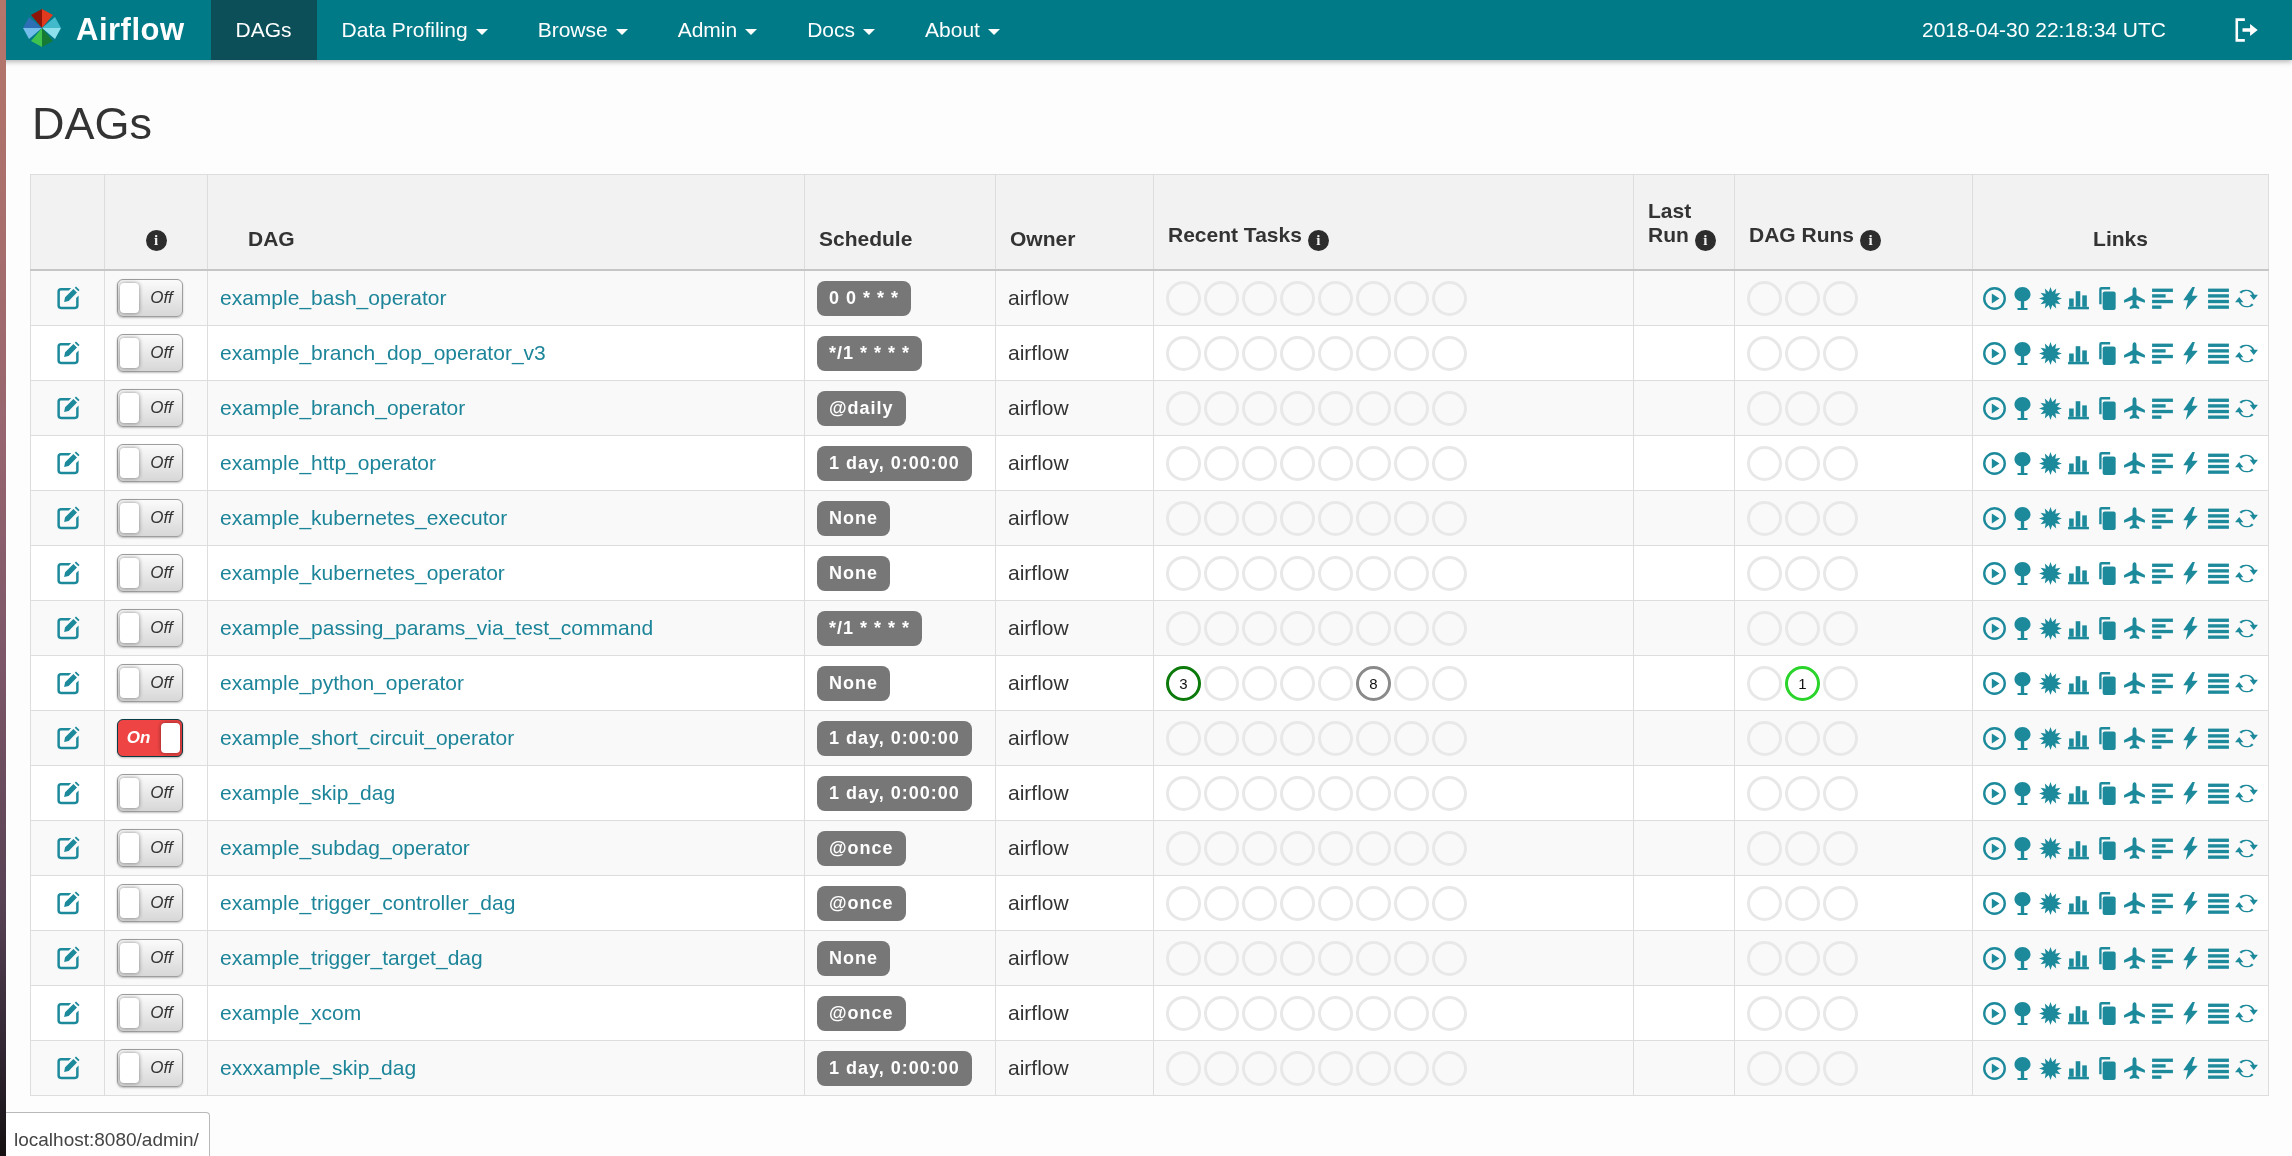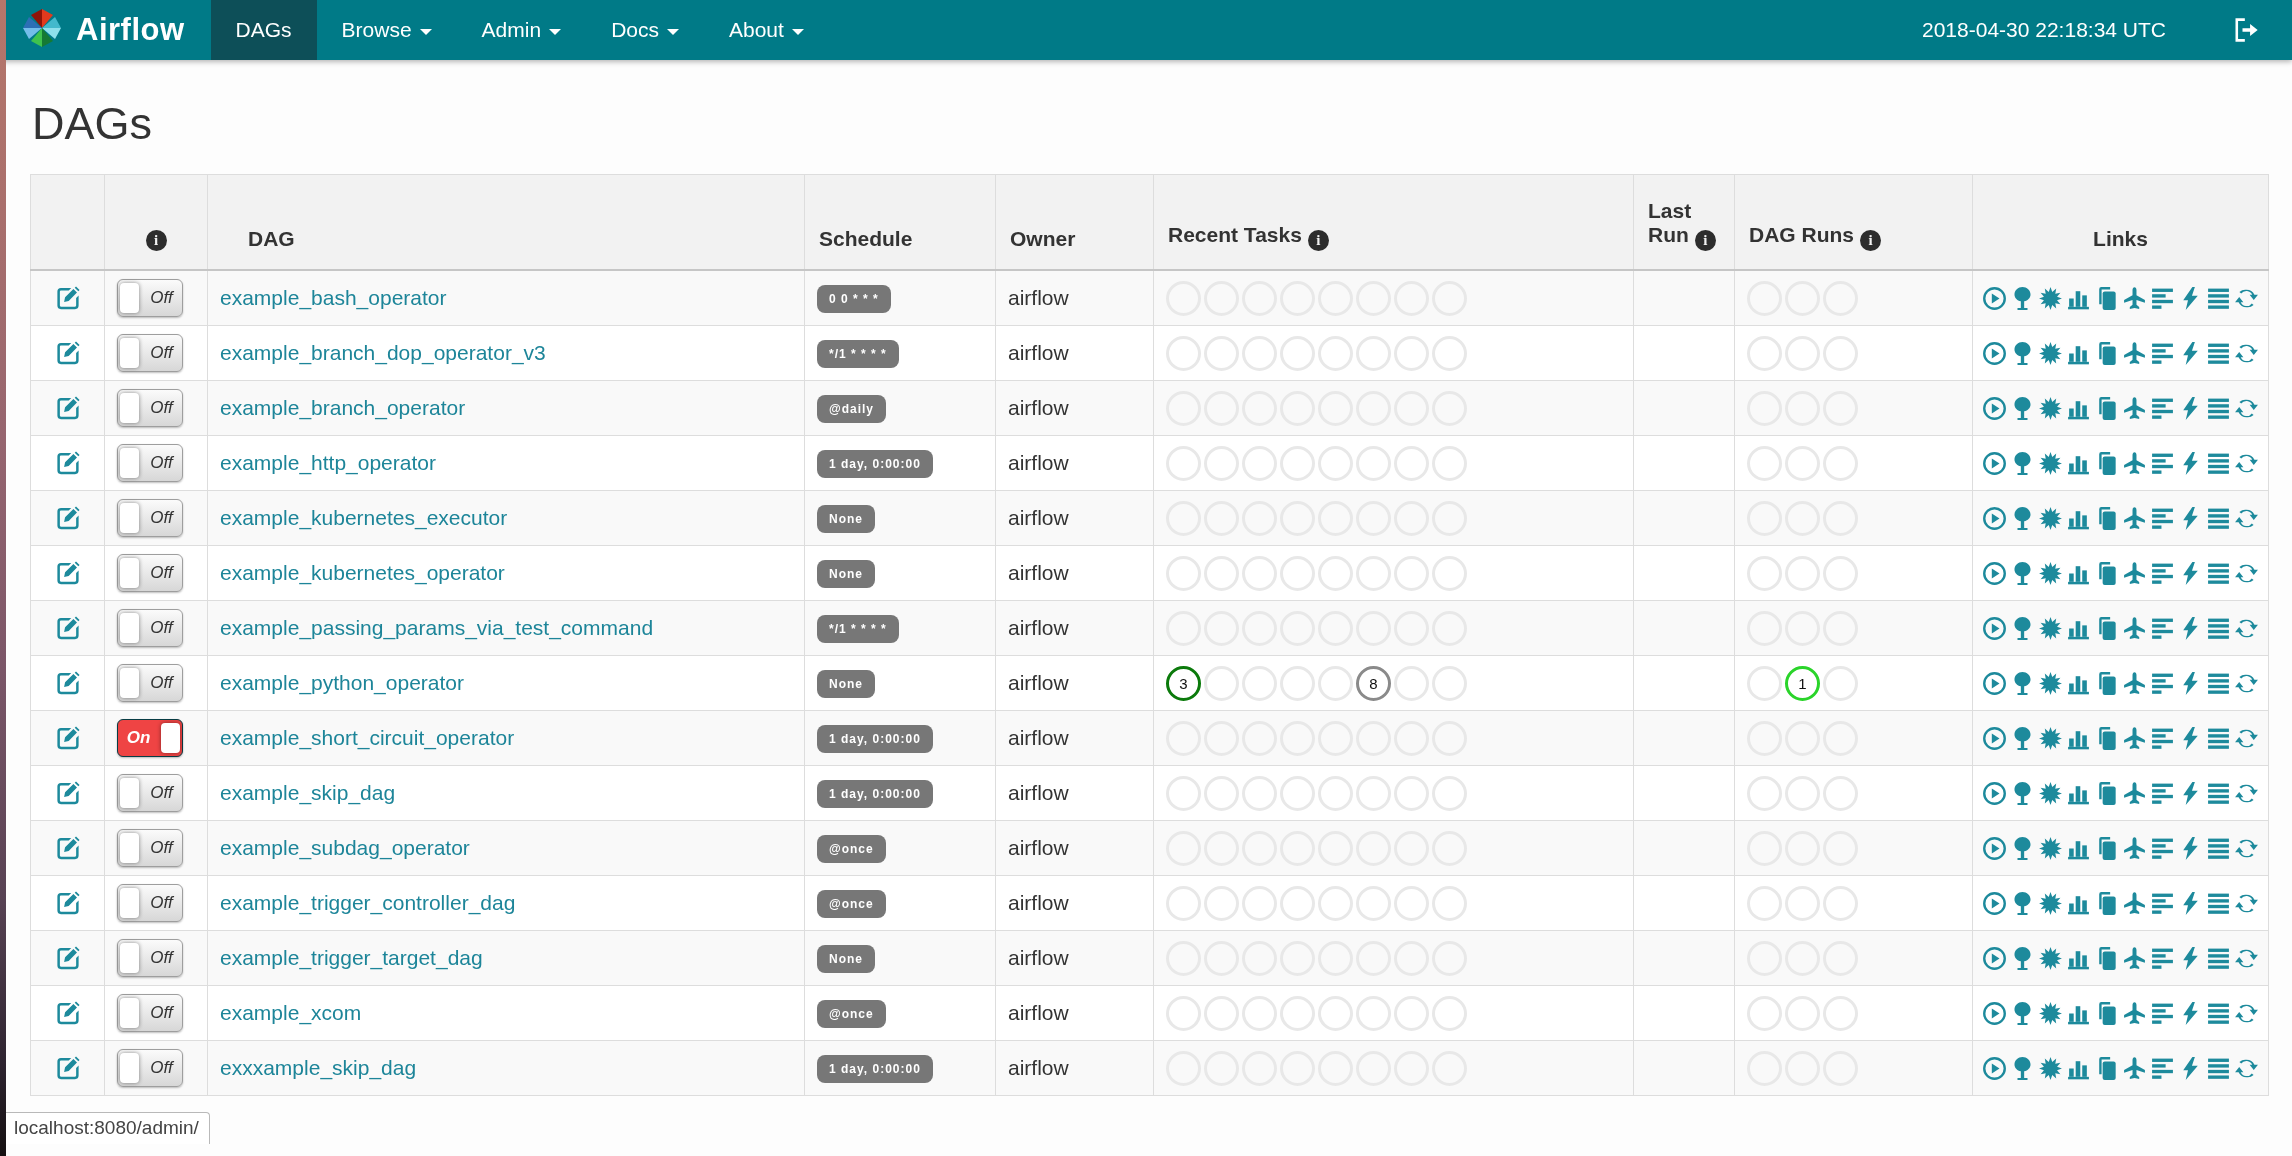--- a/index.html
+++ b/index.html
@@ -46,31 +46,31 @@
   .edit-btn{display:flex;justify-content:center;cursor:pointer;}
   .toggle{width:64px;height:36px;border-radius:6px;border:1px solid #9e9e9e;display:flex;align-items:center;
     cursor:pointer;box-shadow:0 1px 2px rgba(0,0,0,.25);font-style:italic;}
   .toggle.off{background:linear-gradient(180deg,#fbfbfb,#d7d7d7);}
   .toggle.on{background:#ef4444;border-color:#083d45;}
   .knob{width:19px;height:30px;background:#fff;border-radius:4px;margin:2px;
     box-shadow:0 0 4px rgba(0,0,0,.45);flex:none;}
   .t-label{flex:1;text-align:center;font-size:17px;color:#333;}
   .toggle.on .t-label{color:#fff;font-weight:bold;}
   a.dag-link{color:#1d8599;text-decoration:none;cursor:pointer;}
-  .sched-badge{display:inline-block;background:#777;color:#fff;font-weight:bold;font-size:12px;
+  .sched-badge{display:inline-block;background:#777;color:#fff;font-weight:bold;font-size:18px;
     border-radius:8px;padding:7px 12px;letter-spacing:1px;white-space:nowrap;}
   .circles{display:flex;gap:3px;align-items:center;}
   .circle{width:29px;height:29px;border:3px solid #e8e8e8;border-radius:50%;flex:none;
     display:flex;align-items:center;justify-content:center;font-size:15px;color:#111;cursor:pointer;background:transparent;}
   .links-cell{display:flex;gap:3px;align-items:center;justify-content:center;}
   .link-icon{display:flex;align-items:center;justify-content:center;width:27px;height:27px;cursor:pointer;}
   .link-icon svg{width:25px;height:25px;fill:#1d8a9c;}
   
-  .status-bar{position:absolute;left:6px;bottom:12px;background:#fff;border:1px solid #b9b9b9;border-left:none;border-bottom:none;
-    border-radius:0 4px 0 0;padding:4px 10px 5px 8px;font-size:19px;color:#444;z-index:95;}
+  .status-bar{position:absolute;left:6px;bottom:0;background:#fff;border:1px solid #b9b9b9;border-left:none;border-bottom:none;
+    border-radius:0 4px 0 0;padding:16px 10px 5px 8px;font-size:19px;color:#444;z-index:95;}
 </style>
 </head>
 <body>
 
 <div class="left-strip"></div>
 
 <div class="navbar">
   <div class="brand">
     <span>
       <svg width="44" height="44" viewBox="0 0 44 44">
@@ -83,20 +83,24 @@
             <path d="M22 22 L33 35 L22 41 Z" fill="#157a34"></path>
           <path d="M22 22 L3 22 L9 11 Z" fill="#2c6fb5"></path>
             <path d="M22 22 L9 33 L3 22 Z" fill="#73bdea"></path>
         </g>
       </svg>
     </span>
     <span class="brand-name">Airflow</span>
   </div>
   <div class="nav-item active">
     <span>DAGs</span>
+  </div>
+  <div class="nav-item">
+    <span>Data Profiling</span>
+    <span class="caret"></span>
   </div>
   <div class="nav-item">
     <span>Browse</span>
     <span class="caret"></span>
   </div>
   <div class="nav-item">
     <span>Admin</span>
     <span class="caret"></span>
   </div>
   <div class="nav-item">

